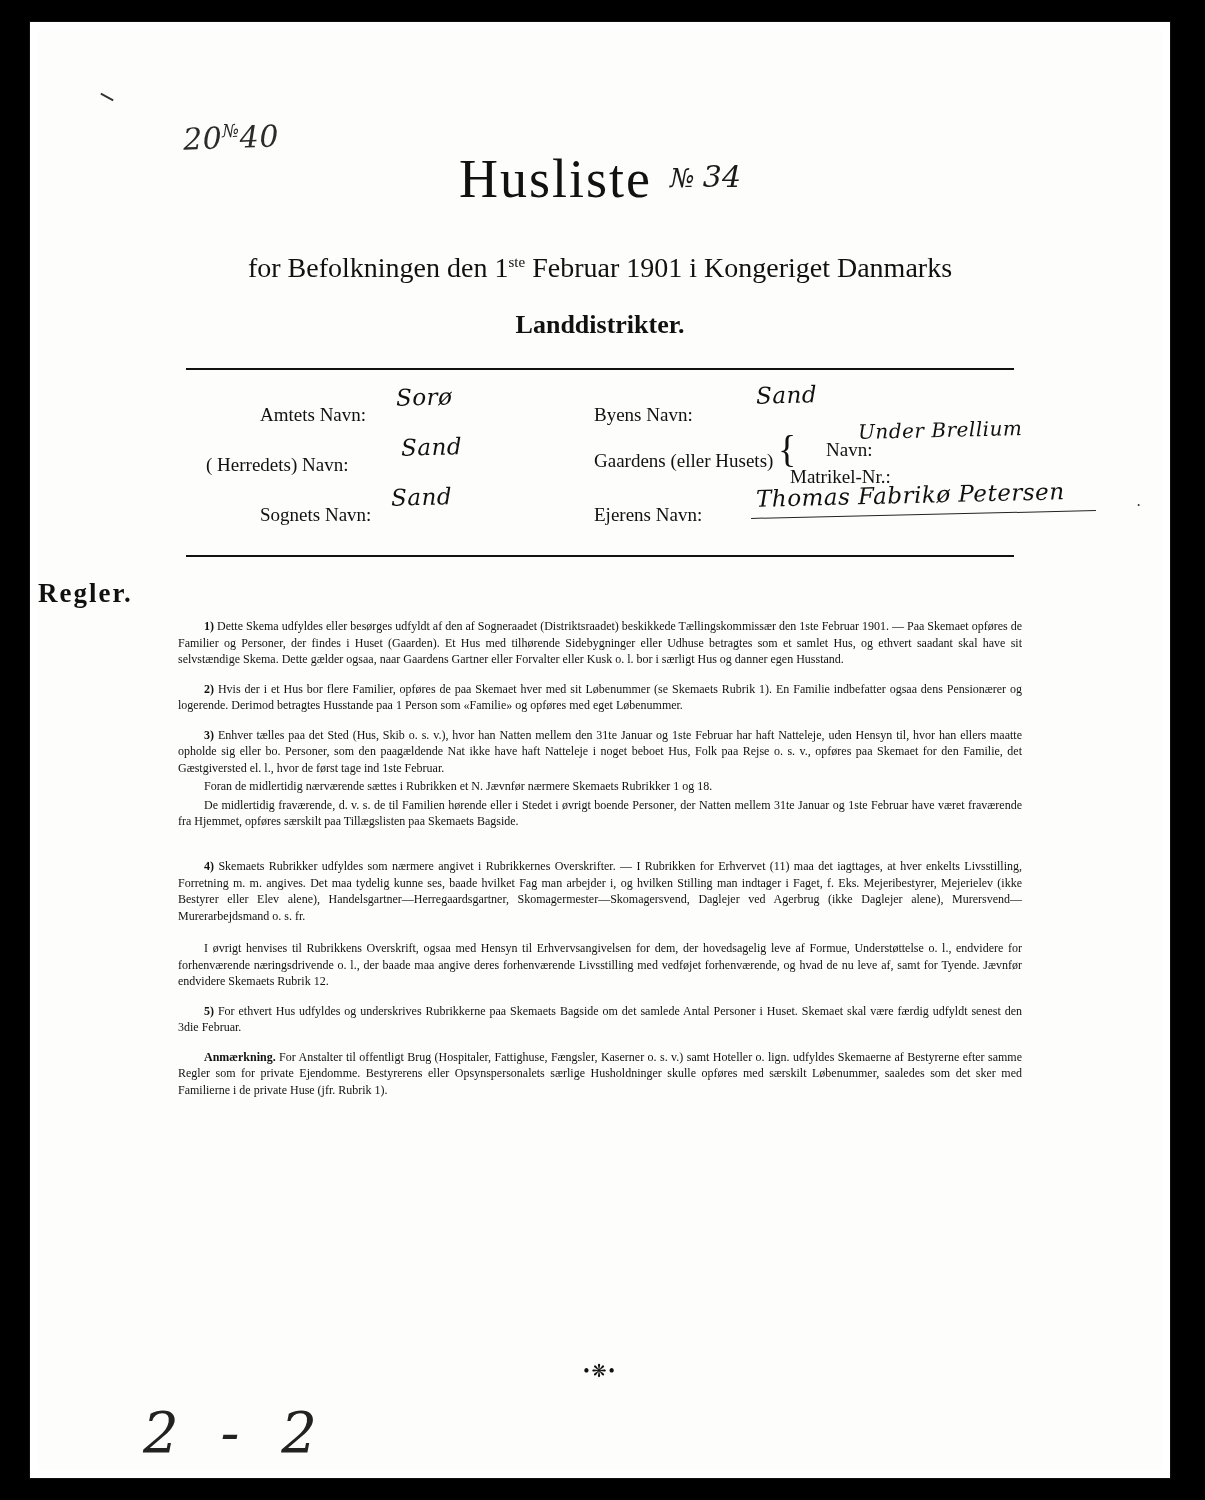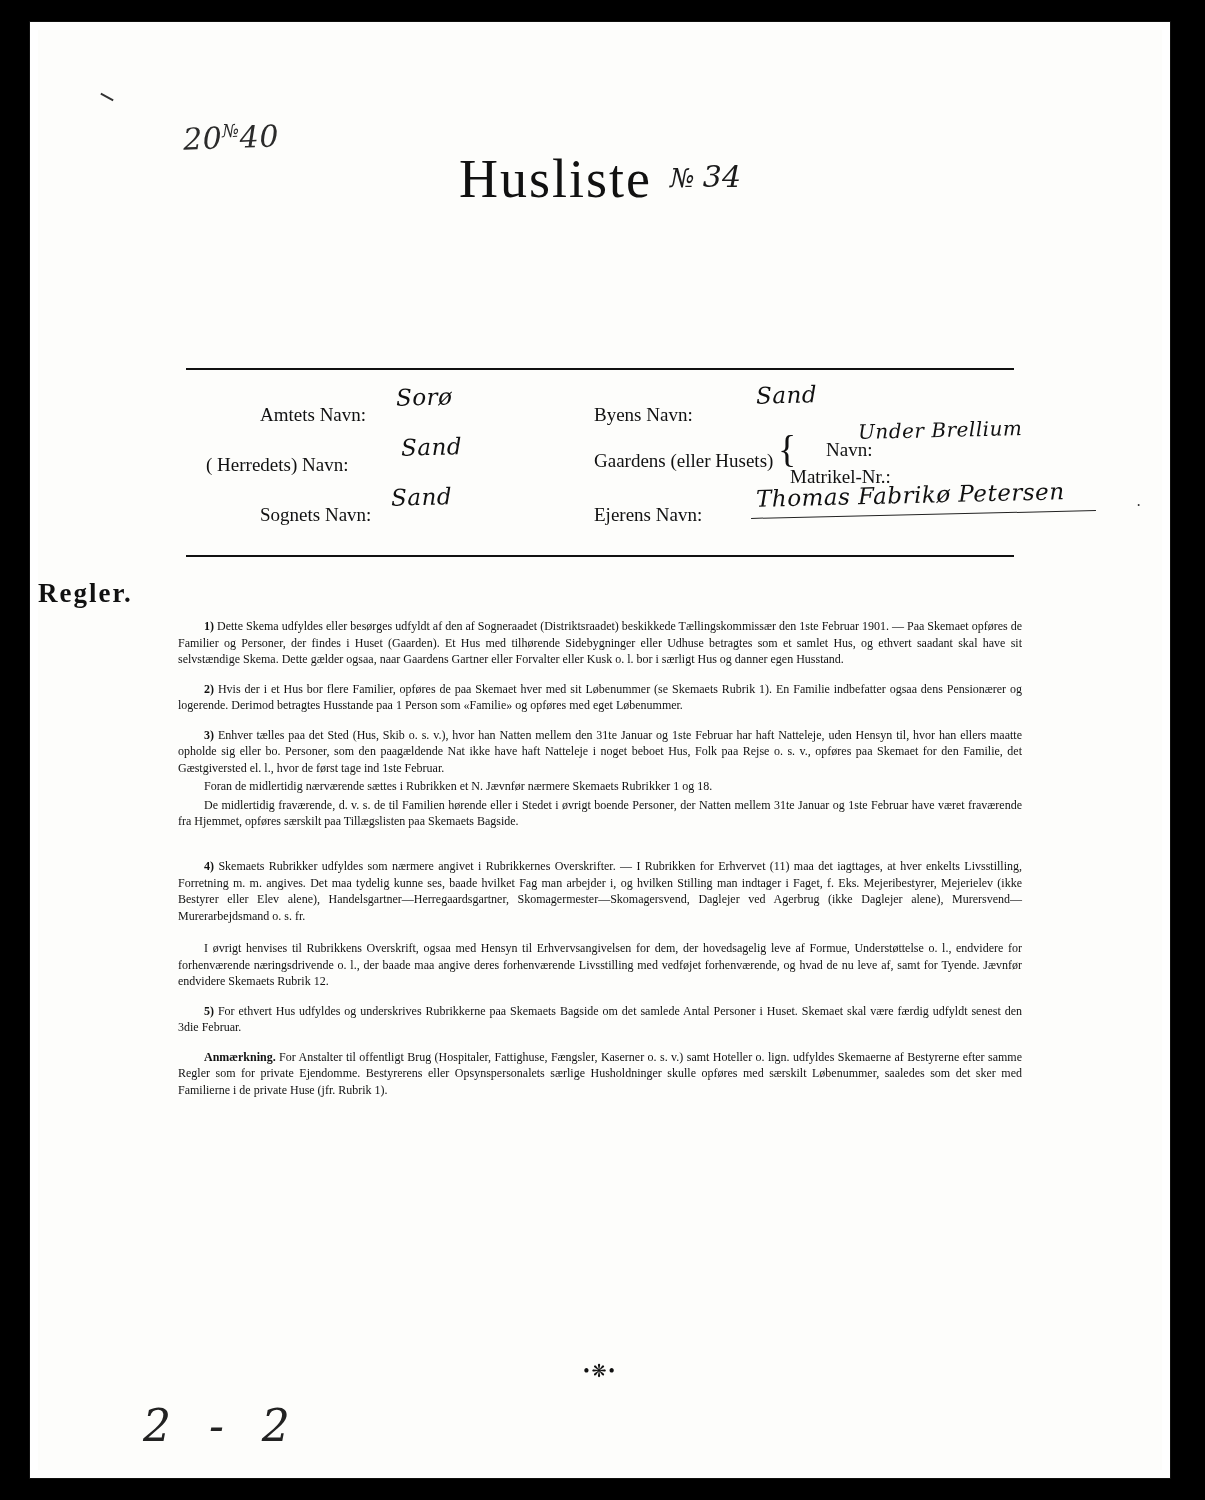--- a/index.html
+++ b/index.html
@@ -244,21 +244,21 @@
     letter-spacing: 2px;
     color: #111;
   }
   
   .bottom-hand {
     position: absolute;
     left: 105px;
     top: 1370px;
     font-family: "DejaVu Serif", serif;
     font-style: italic;
-    font-size: 44px;
+    font-size: 56px;
     color: #222;
     letter-spacing: 12px;
   }
 </style>
 </head>
 <body>
 
 <div class="page-frame">
   <div class="scan">
     <div class="paper">
@@ -266,20 +266,24 @@
       <div class="tickmark"></div>
 
       <div class="archive-no hand">
         <span>20</span><span class="sup">№</span><span>40</span>
       </div>
 
       <div class="title-row">
         <span class="main-title">Husliste</span><span class="title-hand"><span>№</span> <span class="num">34</span></span>
       </div>
 
+      <div class="subtitle">
+        <span>for Befolkningen den 1</span><sup>ste</sup><span> Februar 1901 i Kongeriget Danmarks</span>
+      </div>
+      <div class="subtitle2">Landdistrikter.</div>
 
       <div class="rule rule-top"></div>
 
       <div class="fields">
         <div class="fld fld-label lbl-amt">Amtets Navn:</div>
         <div class="fld fld-value hand val-amt">Sorø</div>
 
         <div class="fld fld-label lbl-herred">( Herredets) Navn:</div>
         <div class="fld fld-value hand val-herred">Sand</div>
 

